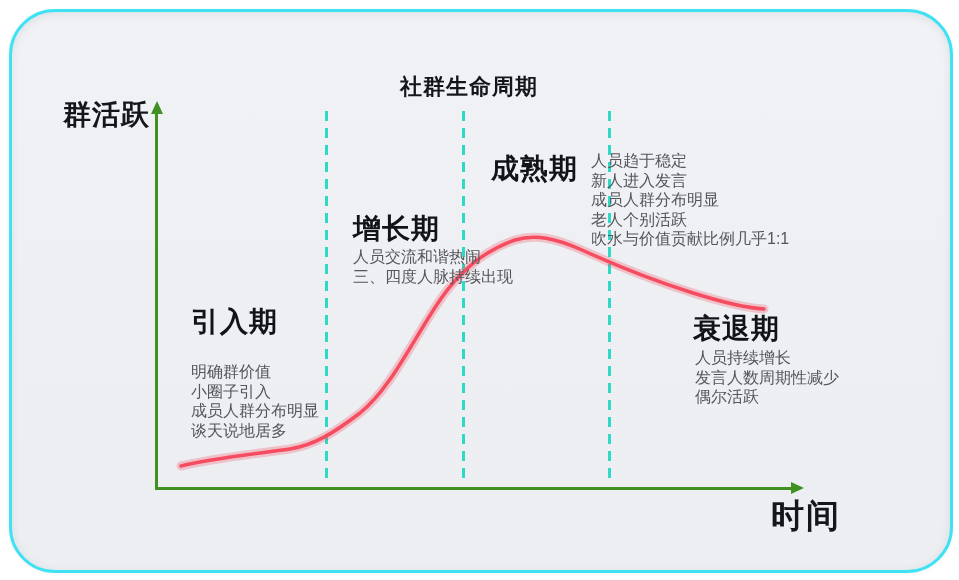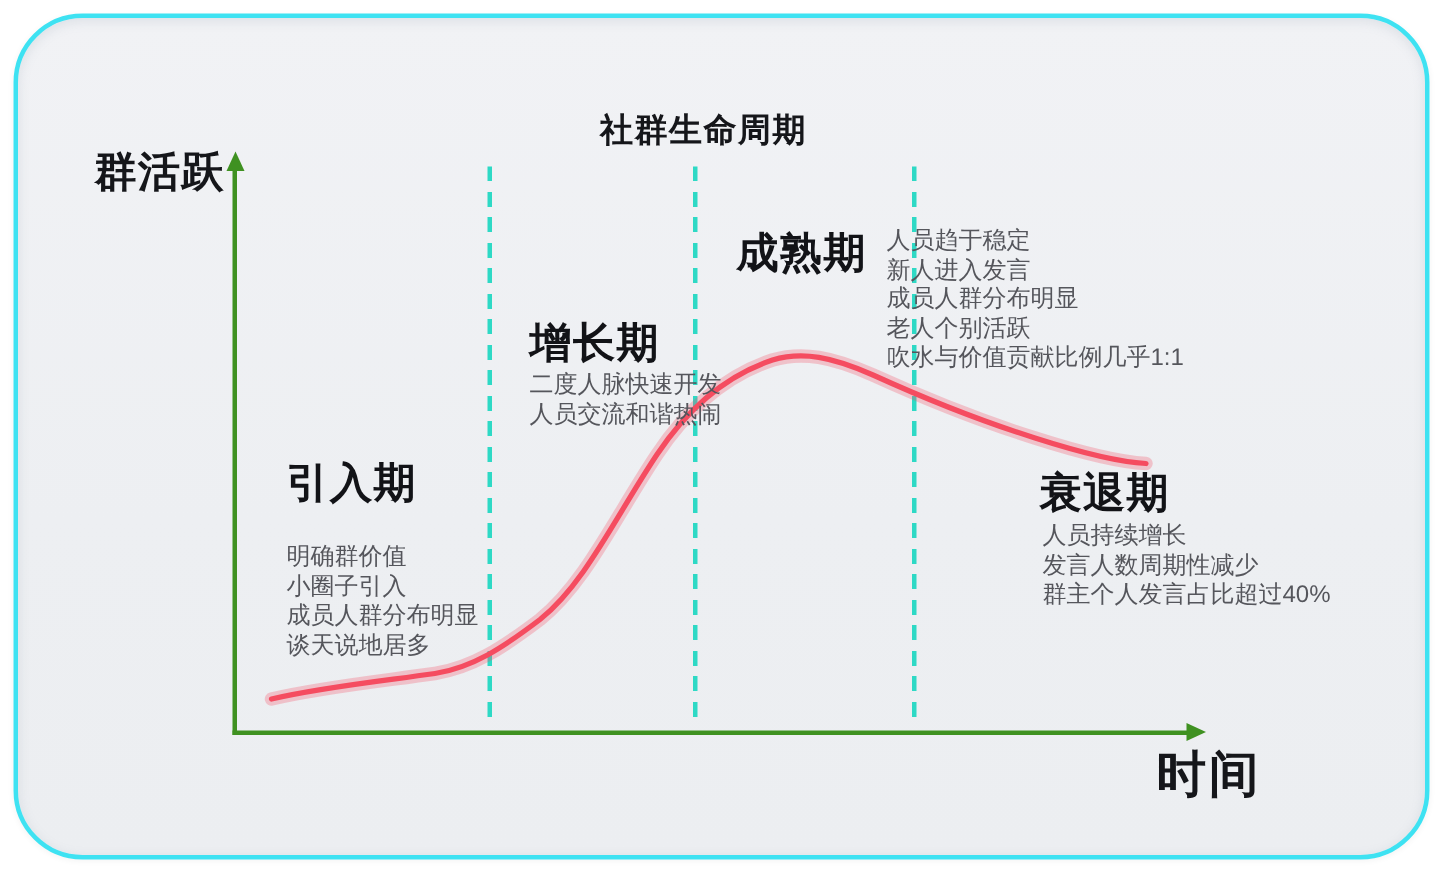--- a/index.html
+++ b/index.html
@@ -98,31 +98,31 @@
 <div class="phase-title pt-intro">引入期</div>
 <div class="phase-list pl-intro">
   <div>明确群价值</div>
   <div>小圈子引入</div>
   <div>成员人群分布明显</div>
   <div>谈天说地居多</div>
 </div>
 
 <div class="phase-title pt-growth">增长期</div>
 <div class="phase-list pl-growth">
-  <div>二度人脉快速开发</div>
   <div>人员交流和谐热闹</div>
+  <div>三、四度人脉持续出现</div>
 </div>
 
 <div class="phase-title pt-mature">成熟期</div>
 <div class="phase-list pl-mature">
   <div>人员趋于稳定</div>
   <div>新人进入发言</div>
   <div>成员人群分布明显</div>
   <div>老人个别活跃</div>
   <div>吹水与价值贡献比例几乎1:1</div>
 </div>
 
 <div class="phase-title pt-decline">衰退期</div>
 <div class="phase-list pl-decline">
   <div>人员持续增长</div>
   <div>发言人数周期性减少</div>
-  <div>群主个人发言占比超过40%</div>
+  <div>偶尔活跃</div>
 </div>
 
 </body></html>

